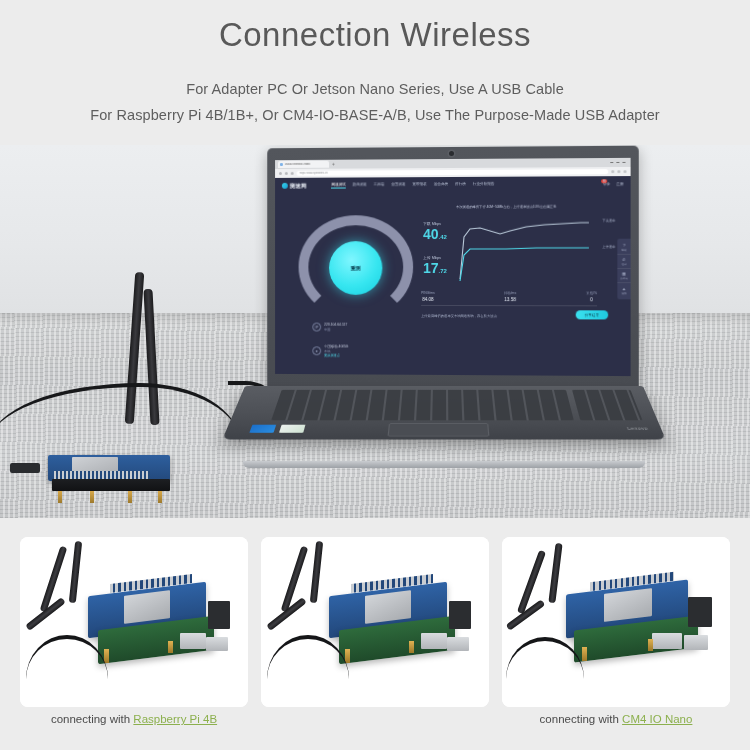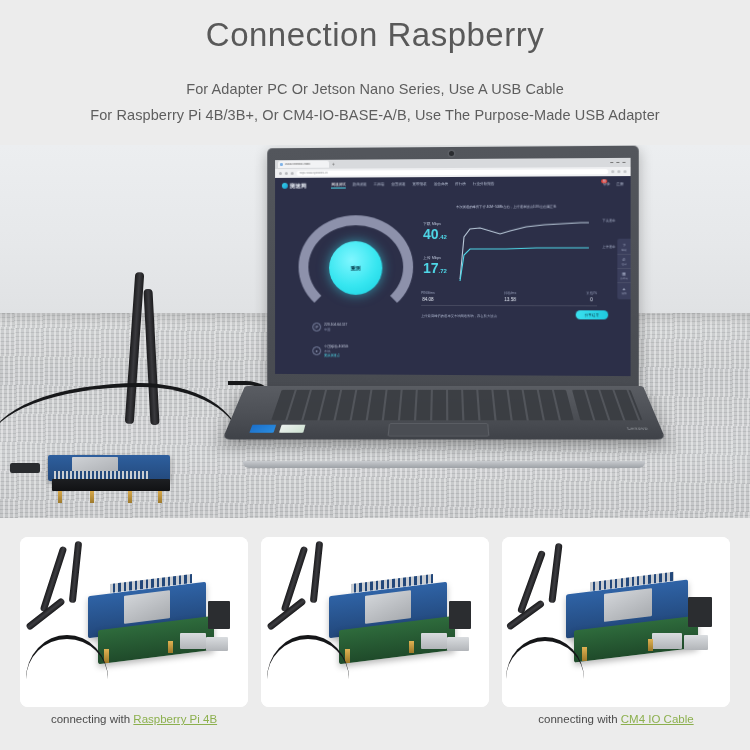--- a/index.html
+++ b/index.html
@@ -240,24 +240,24 @@
   .captions{position:absolute;left:0;top:713px;width:750px;height:24px;}
   .cap{position:absolute;top:0;width:228px;text-align:center;font-size:11.5px;color:#4b4b4b;white-space:nowrap;}
   .cap.c1{left:20px;} .cap.c2{left:261px;} .cap.c3{left:502px;}
   .cap a{color:#8cb04e;text-decoration:underline;}
   .bottom-band{position:absolute;left:0;top:737px;width:750px;height:13px;background:#ececec;}
 </style>
 </head>
 <body>
 
 <div class="header-band">
-  <div class="page-title">Connection Raspberry</div>
+  <div class="page-title">Connection Wireless</div>
   <div class="subtitle-wrap">
     <div class="subtitle">For Adapter PC Or Jetson Nano Series, Use A USB Cable</div>
-    <div class="subtitle">For Raspberry Pi 4B/3B+, Or CM4-IO-BASE-A/B, Use The Purpose-Made USB Adapter</div>
+    <div class="subtitle">For Raspberry Pi 4B/1B+, Or CM4-IO-BASE-A/B, Use The Purpose-Made USB Adapter</div>
   </div>
 </div>
 
 <div class="hero">
   <div class="wall"></div>
   <div class="table"></div>
 
   <div class="board-grp">
     <div class="ant a1"></div>
     <div class="ant a2"></div>
@@ -481,17 +481,17 @@
       <span class="m-cable" style="left:4px;top:100px;width:78px;height:42px;"></span>
     </div>
   </div>
 </div>
 
 <div class="captions">
   <div class="cap c1">
     <span>connecting with </span><a href="#">Raspberry Pi 4B</a>
   </div>
   <div class="cap c3">
-    <span>connecting with </span><a href="#">CM4 IO Cable</a>
+    <span>connecting with </span><a href="#">CM4 IO Nano</a>
   </div>
 </div>
 
 <div class="bottom-band"></div>
 
 </body></html>

